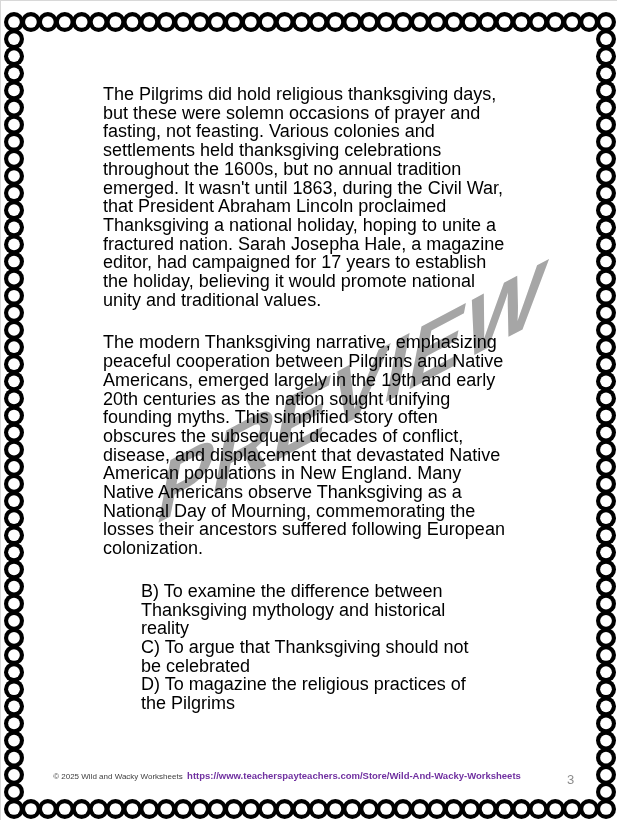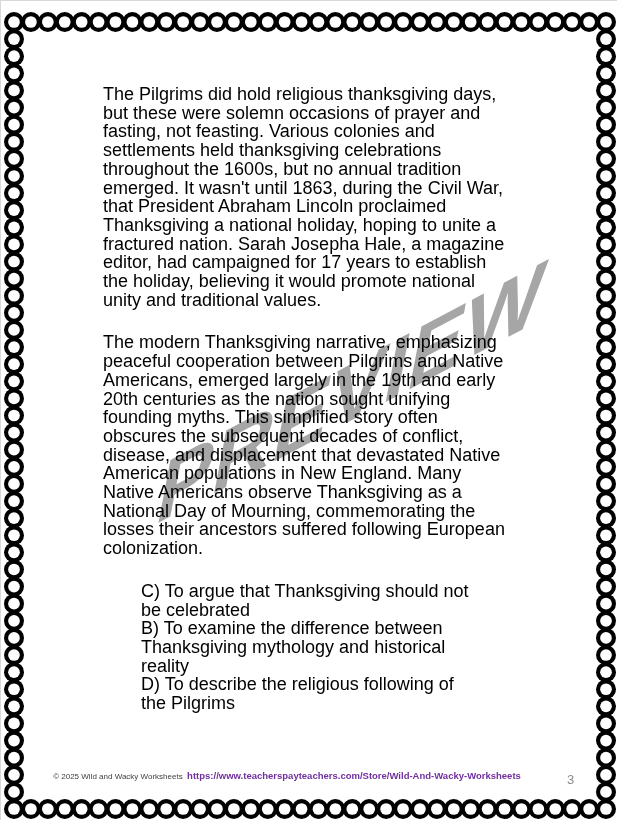--- a/index.html
+++ b/index.html
@@ -373,23 +373,23 @@
   </svg>
 
 <div class="watermark">PREVIEW</div>
 
 <div class="content">
   <p>The Pilgrims did hold religious thanksgiving days, but these were solemn occasions of prayer and fasting, not feasting. Various colonies and settlements held thanksgiving celebrations throughout the 1600s, but no annual tradition emerged. It wasn't until 1863, during the Civil War, that President Abraham Lincoln proclaimed Thanksgiving a national holiday, hoping to unite a fractured nation. Sarah Josepha Hale, a magazine editor, had campaigned for 17 years to establish the holiday, believing it would promote national unity and traditional values.</p>
   <p>The modern Thanksgiving narrative, emphasizing peaceful cooperation between Pilgrims and Native Americans, emerged largely in the 19th and early 20th centuries as the nation sought unifying founding myths. This simplified story often obscures the subsequent decades of conflict, disease, and displacement that devastated Native American populations in New England. Many Native Americans observe Thanksgiving as a National Day of Mourning, commemorating the losses their ancestors suffered following European colonization.</p>
 
   <div class="question-block">
     <div class="options">
+      <div class="option">B) To examine the difference between Thanksgiving mythology and historical reality</div>
       <div class="option">C) To argue that Thanksgiving should not be celebrated</div>
-      <div class="option">B) To examine the difference between Thanksgiving mythology and historical reality</div>
-      <div class="option">D) To describe the religious following of the Pilgrims</div>
+      <div class="option">D) To magazine the religious practices of the Pilgrims</div>
     </div>
   </div>
 </div>
 
 <div class="footer">
   <span class="copyright">© 2025 Wild and Wacky Worksheets</span>
   <a class="store-link" href="#">https://www.teacherspayteachers.com/Store/Wild-And-Wacky-Worksheets</a>
 </div>
 <div class="pagenum">3</div>
 

